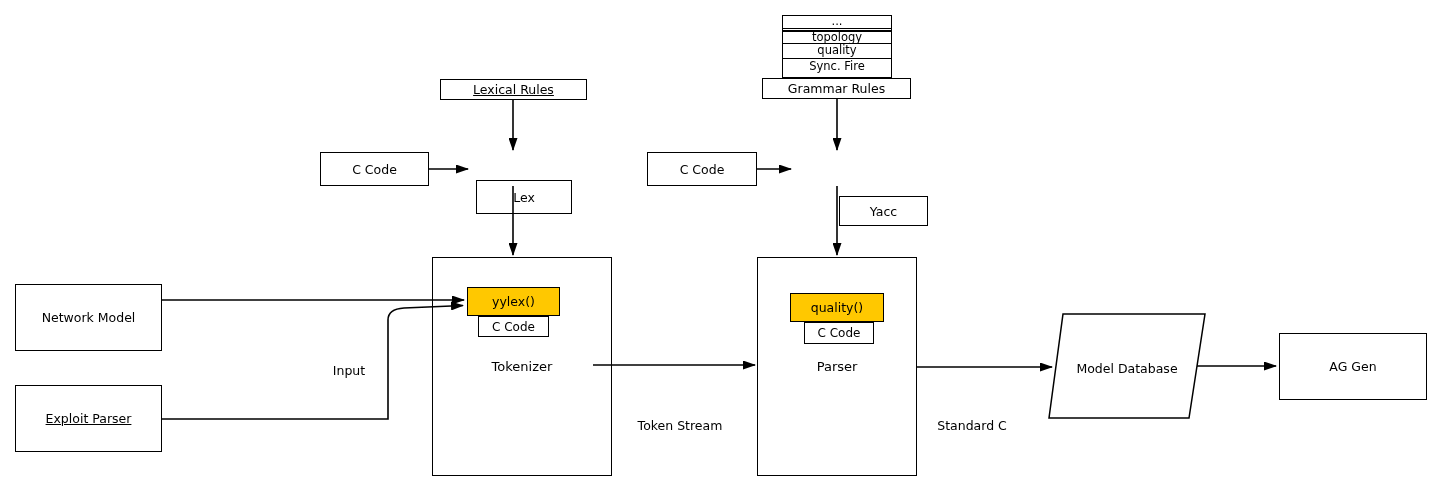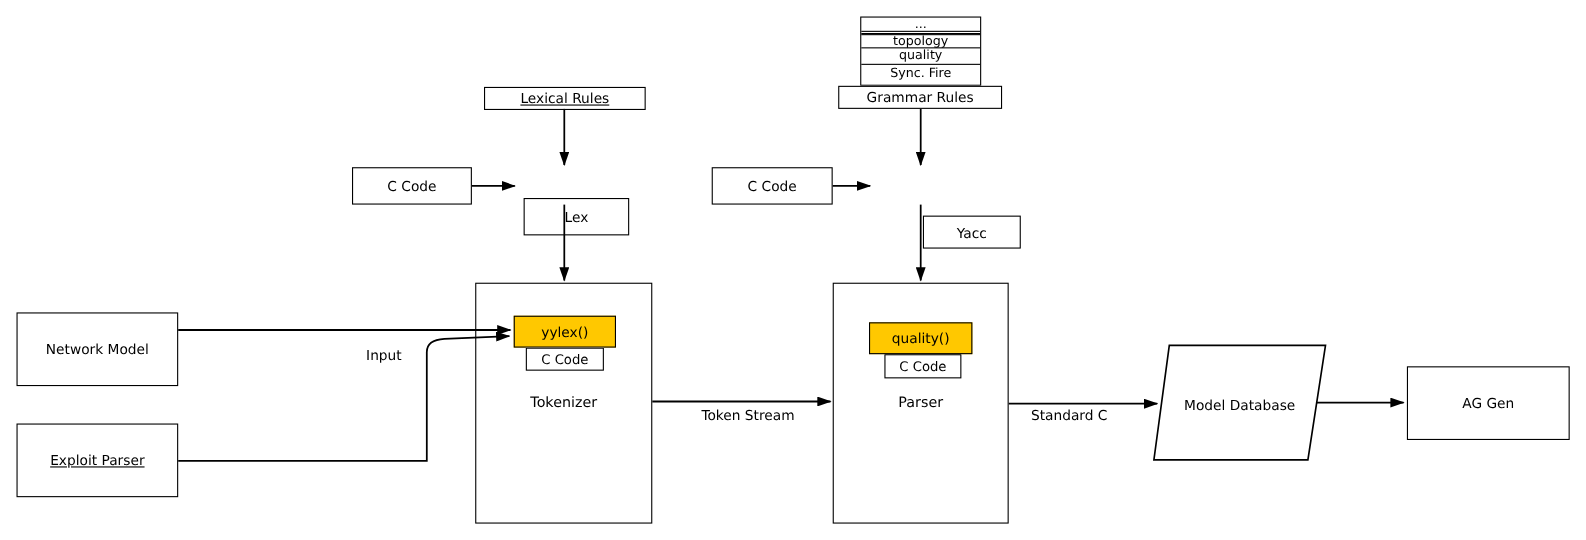--- a/index.html
+++ b/index.html
@@ -31,20 +31,21 @@
     left:0; right:0;
     text-align:center;
     font-size:13px;
   }
   .edge-label{
     position:absolute;
     transform:translateX(-50%);
     font-size:12.5px;
     white-space:nowrap;
     z-index:3;
+    margin-top:48px;
   }
   .free-label{
     position:absolute;
     text-align:center;
     font-size:12.5px;
     white-space:nowrap;
     z-index:3;
   }
   
   .stack{
@@ -119,21 +120,21 @@
   </div>
 
   <div class="box" style="left:15px;top:284px;width:147px;height:67px;">
     <span>Network Model</span>
   </div>
 
   <div class="box" style="left:15px;top:385px;width:147px;height:67px;text-decoration:underline;">
     <span>Exploit Parser</span>
   </div>
 
-  <div class="box bigbox" style="left:432px;top:257px;width:161px;height:219px;">
+  <div class="box bigbox" style="left:432px;top:257px;width:180px;height:219px;">
     <div class="box inner hl" style="left:34px;top:29px;width:93px;height:29px;">
       <span>yylex()</span>
     </div>
     <div class="box inner" style="left:45px;top:58px;width:71px;height:21px;font-size:12px;">
       <span>C Code</span>
     </div>
     <div class="biglabel" style="top:101px;">Tokenizer</div>
   </div>
 
   <div class="box bigbox" style="left:757px;top:257px;width:160px;height:219px;">

